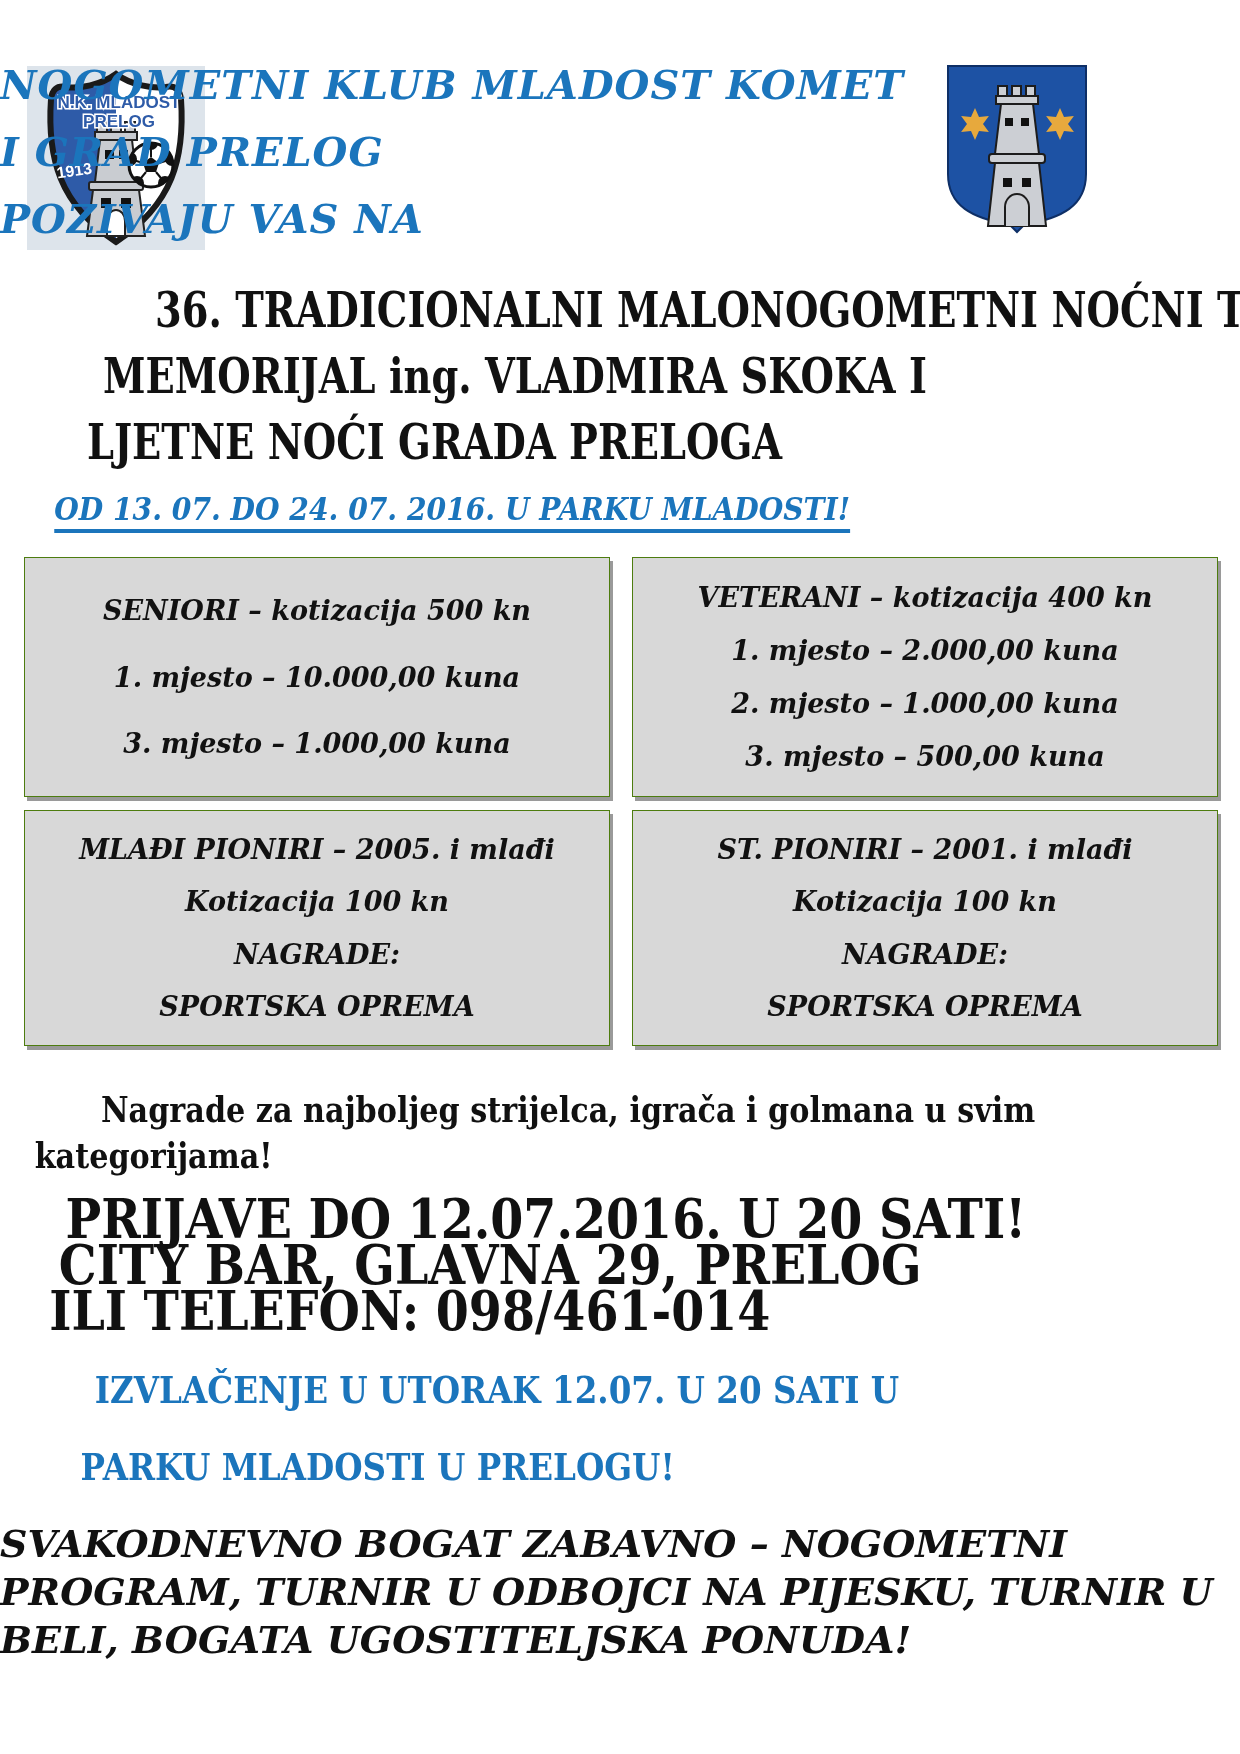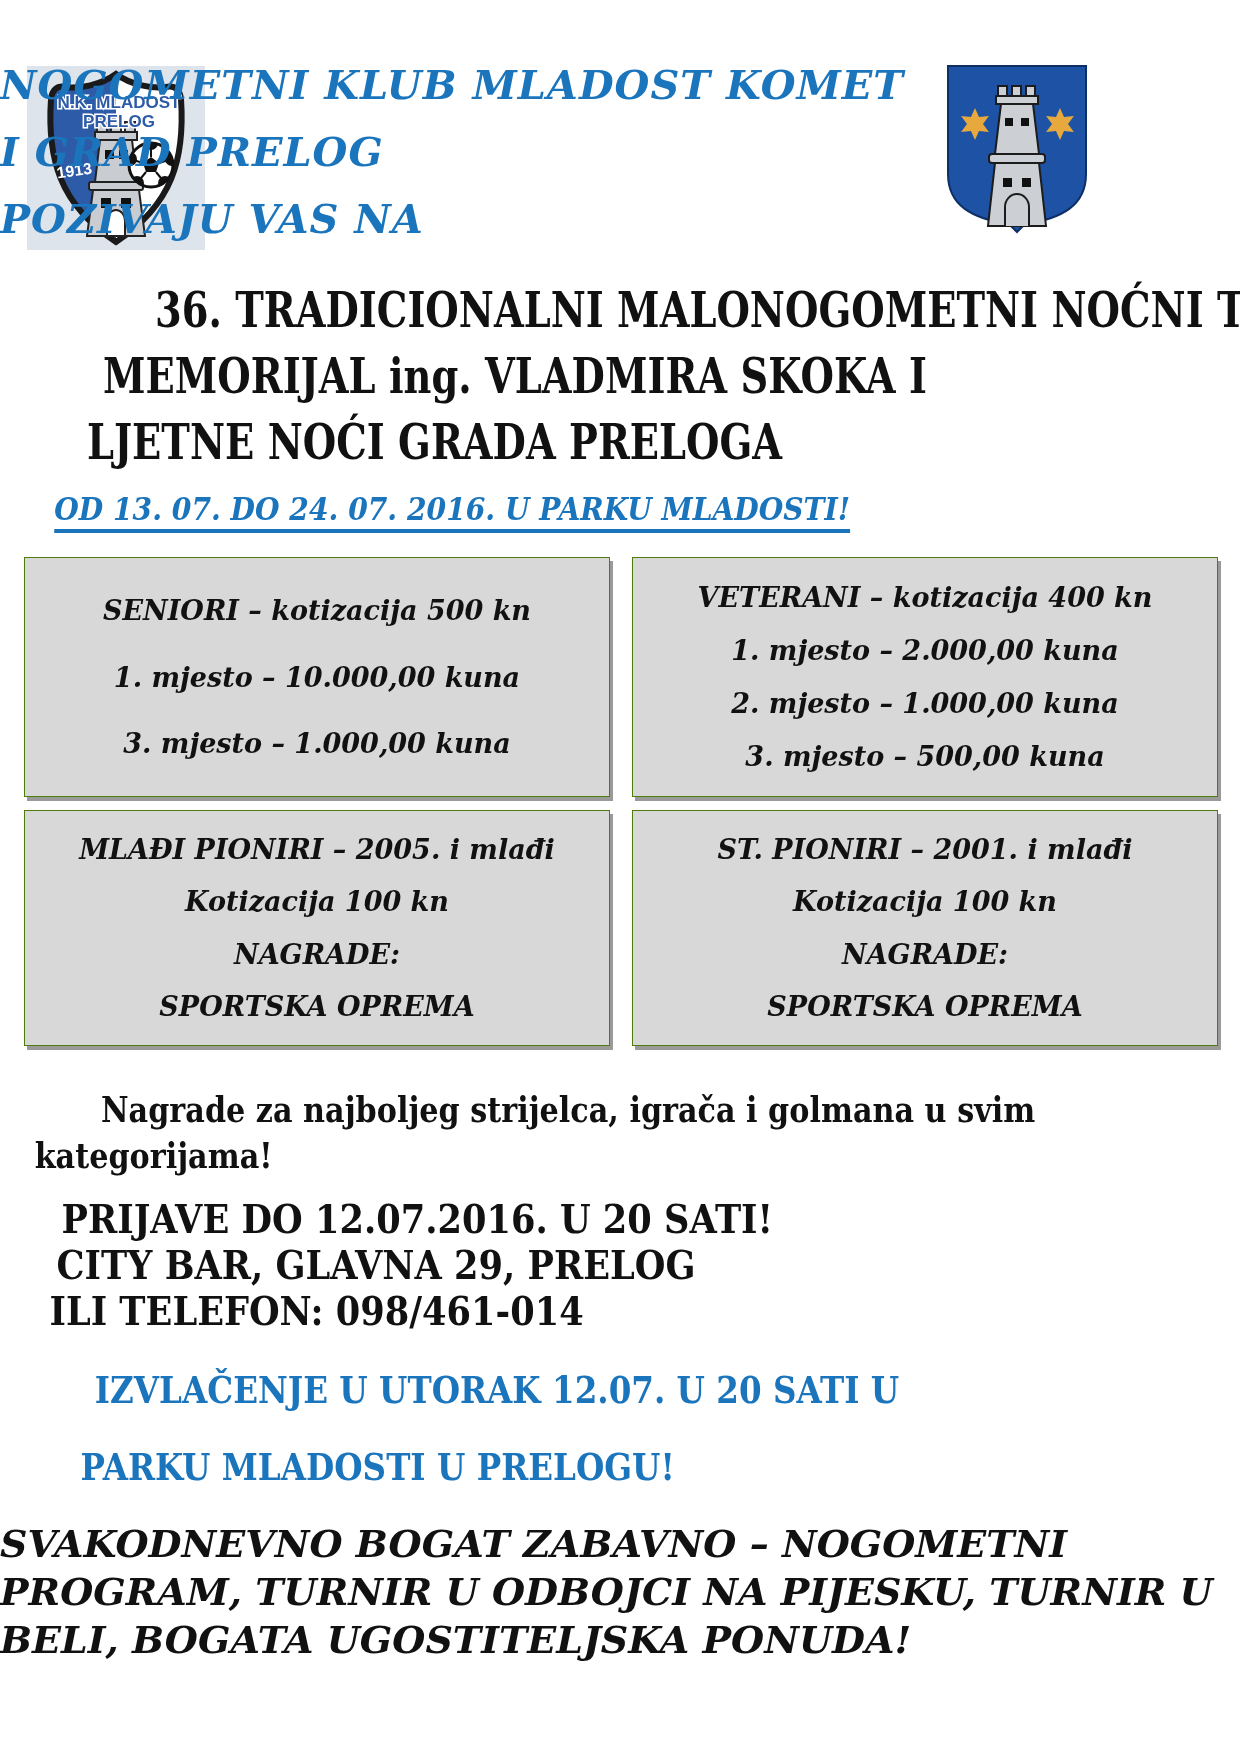--- a/index.html
+++ b/index.html
@@ -31,21 +31,21 @@
     background:#d8d8d8;
     border:1px solid #4d7c0f;
     box-shadow:3px 4px 0 #9a9a9a;
     display:flex;flex-direction:column;justify-content:space-evenly;align-items:center;
     font-weight:bold;font-style:italic;font-size:27px;color:#111;
     text-align:center;
   }
   .box-line{line-height:1;}
 
   .awards{font-size:36px;line-height:46px;margin-left:12px;}
-  .reg{font-size:40px;line-height:46px;margin-left:13px;}
+  .reg{font-size:54px;line-height:46px;}
   .draw1,.draw2{font-size:37px;padding-left:40px;}
   .program{font-size:38px;line-height:48px;font-weight:bold;font-style:italic;}
 
   .club-logo{position:absolute;left:27px;top:66px;width:178px;height:184px;}
   .crest{position:absolute;left:942px;top:62px;width:150px;height:172px;}
 </style>
 </head>
 <body>
 
 <div class="page">

